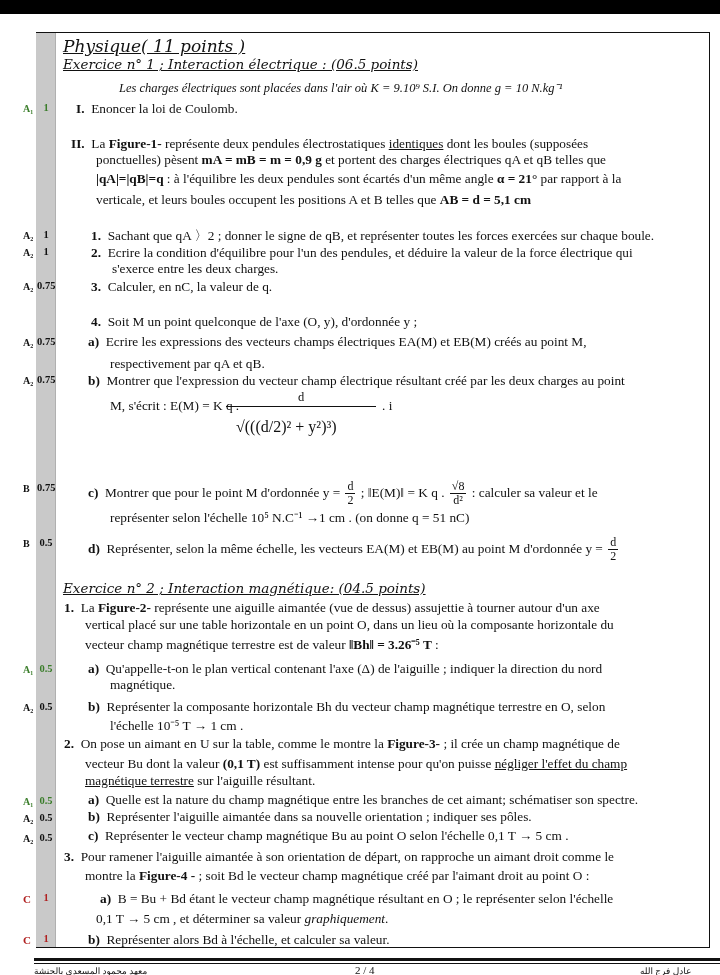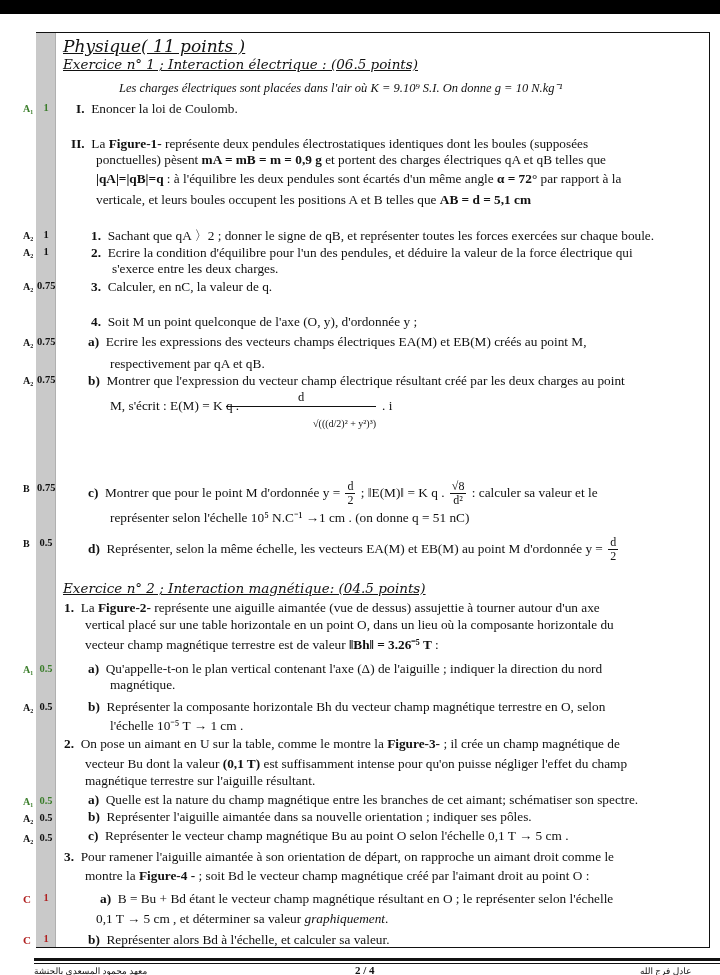--- a/index.html
+++ b/index.html
@@ -7,21 +7,21 @@
   .topbar{position:absolute;left:0;top:0;width:720px;height:14px;background:#000;}
   .frame{position:absolute;left:22px;top:32px;width:688px;height:916px;border:1.5px solid #111;border-top:1.5px solid #111;box-sizing:border-box;}
   .lm-white{position:absolute;left:22px;top:32px;width:14px;height:916px;background:#fff;}
   .lm-gray{position:absolute;left:36px;top:33px;width:19px;height:914px;background:#c9c9c9;border-right:1px solid #b0b0b0;}
   .abs{position:absolute;white-space:nowrap;}
   .title1{left:63px;top:36px;font-family:"DejaVu Serif",serif;font-style:italic;font-size:17px;text-decoration:underline;}
   .title2{left:63px;top:56px;font-family:"DejaVu Serif",serif;font-style:italic;font-size:13.5px;text-decoration:underline;}
   .intro{left:119px;top:79px;font-style:italic;font-size:12.5px;}
   .t{font-size:13.3px;line-height:16px;}
   .b{font-weight:bold;}
-  .u{}
+  .u{text-decoration:underline;}
   .code{position:absolute;font-size:10px;font-weight:bold;left:23px;}
   .pts{position:absolute;font-size:10.5px;font-weight:bold;left:37px;width:18px;text-align:center;}
   .green{color:#3a7d2a;}
   .red{color:#b02020;}
   .dark{color:#111;}
   .frac{display:inline-block;vertical-align:middle;text-align:center;font-size:12px;line-height:13px;margin:0 2px;}
   .frac .num{display:block;border-bottom:1px solid #111;padding:0 2px;}
   .frac .den{display:block;}
   .footline1{position:absolute;left:34px;top:958px;width:686px;height:3px;background:#111;}
   .footline2{position:absolute;left:34px;top:963px;width:686px;height:1px;background:#111;}
@@ -45,21 +45,21 @@
   <span class="b">I.</span>&nbsp;&nbsp;<span>Enoncer la loi de Coulomb.</span>
 </div>
 
 <div class="abs t" style="left:71px;top:136px">
   <span class="b">II.</span>&nbsp;&nbsp;<span>La </span><span class="b">Figure-1-</span><span> représente deux pendules électrostatiques </span><span class="u">identiques</span><span> dont les boules (supposées</span>
 </div>
 <div class="abs t" style="left:96px;top:152px">
   <span>ponctuelles) pèsent </span><span class="b">mA = mB = m = 0,9 g</span><span> et portent des charges électriques qA et qB telles que</span>
 </div>
 <div class="abs t" style="left:96px;top:171px">
-  <span class="b">|qA|=|qB|=q</span><span> : à l'équilibre les deux pendules sont écartés d'un même angle </span><span class="b">α = 72°</span><span> par rapport à la</span>
+  <span class="b">|qA|=|qB|=q</span><span> : à l'équilibre les deux pendules sont écartés d'un même angle </span><span class="b">α = 21°</span><span> par rapport à la</span>
 </div>
 <div class="abs t" style="left:96px;top:192px">
   <span>verticale, et leurs boules occupent les positions A et B telles que </span><span class="b">AB = d = 5,1 cm</span>
 </div>
 
 <div class="code dark" style="top:230px">A₂</div>
 <div class="pts dark" style="top:229px">1</div>
 <div class="abs t" style="left:91px;top:228px">
   <span class="b">1.</span>&nbsp;&nbsp;<span>Sachant que qA 〉2 ; donner le signe de qB, et représenter toutes les forces exercées sur chaque boule.</span>
 </div>
@@ -89,21 +89,21 @@
 <div class="abs t" style="left:110px;top:356px">respectivement par qA et qB.</div>
 
 <div class="code dark" style="top:375px">A₂</div>
 <div class="pts dark" style="top:374px">0.75</div>
 <div class="abs t" style="left:88px;top:373px">
   <span class="b">b)</span>&nbsp;&nbsp;<span>Montrer que l'expression du vecteur champ électrique résultant créé par les deux charges au point</span>
 </div>
 <div class="abs t" style="left:110px;top:398px">M, s'écrit : E(M) = K q .</div>
 <div class="abs" style="left:226px;top:390px;width:150px;text-align:center;font-size:12.5px">d</div>
 <div class="abs" style="left:226px;top:406px;width:150px;height:1px;background:#111"></div>
-<div class="abs" style="left:236px;top:418px;width:140px;text-align:right;font-size:10px">√(((d/2)² + y²)³)</div>
+<div class="abs" style="left:236px;top:418px;width:140px;text-align:left;font-size:16px">√(((d/2)² + y²)³)</div>
 <div class="abs t" style="left:382px;top:398px">. i</div>
 
 <div class="code dark" style="top:483px">B</div>
 <div class="pts dark" style="top:482px">0.75</div>
 <div class="abs t" style="left:88px;top:480px">
   <span class="b">c)</span>&nbsp;&nbsp;<span>Montrer que pour le point M d'ordonnée  y =</span>
   <span class="frac"><span class="num">d</span><span class="den">2</span></span>
   <span>; ‖E(M)‖ = K q .</span>
   <span class="frac"><span class="num">√8</span><span class="den">d²</span></span>
   <span>: calculer sa valeur et le</span>
@@ -187,14 +187,14 @@
 
 <div class="code red" style="top:934px;font-size:11px">C</div>
 <div class="pts red" style="top:933px">1</div>
 <div class="abs t" style="left:88px;top:932px">
   <span class="b">b)</span>&nbsp;&nbsp;<span>Représenter alors  Bd  à l'échelle, et calculer sa valeur.</span>
 </div>
 
 <div class="footline1"></div>
 <div class="footline2"></div>
 <div class="foot" style="left:34px" dir="rtl">معهد محمود المسعدي بالحنشة</div>
-<div class="foot" style="left:355px;font-size:11px;font-weight:bold;top:964px">2   / 4</div>
+<div class="foot" style="left:355px;font-size:11px;font-weight:normal;top:964px">2   / 4</div>
 <div class="foot" style="left:640px" dir="rtl">عادل فرج الله</div>
 
 </body></html>

